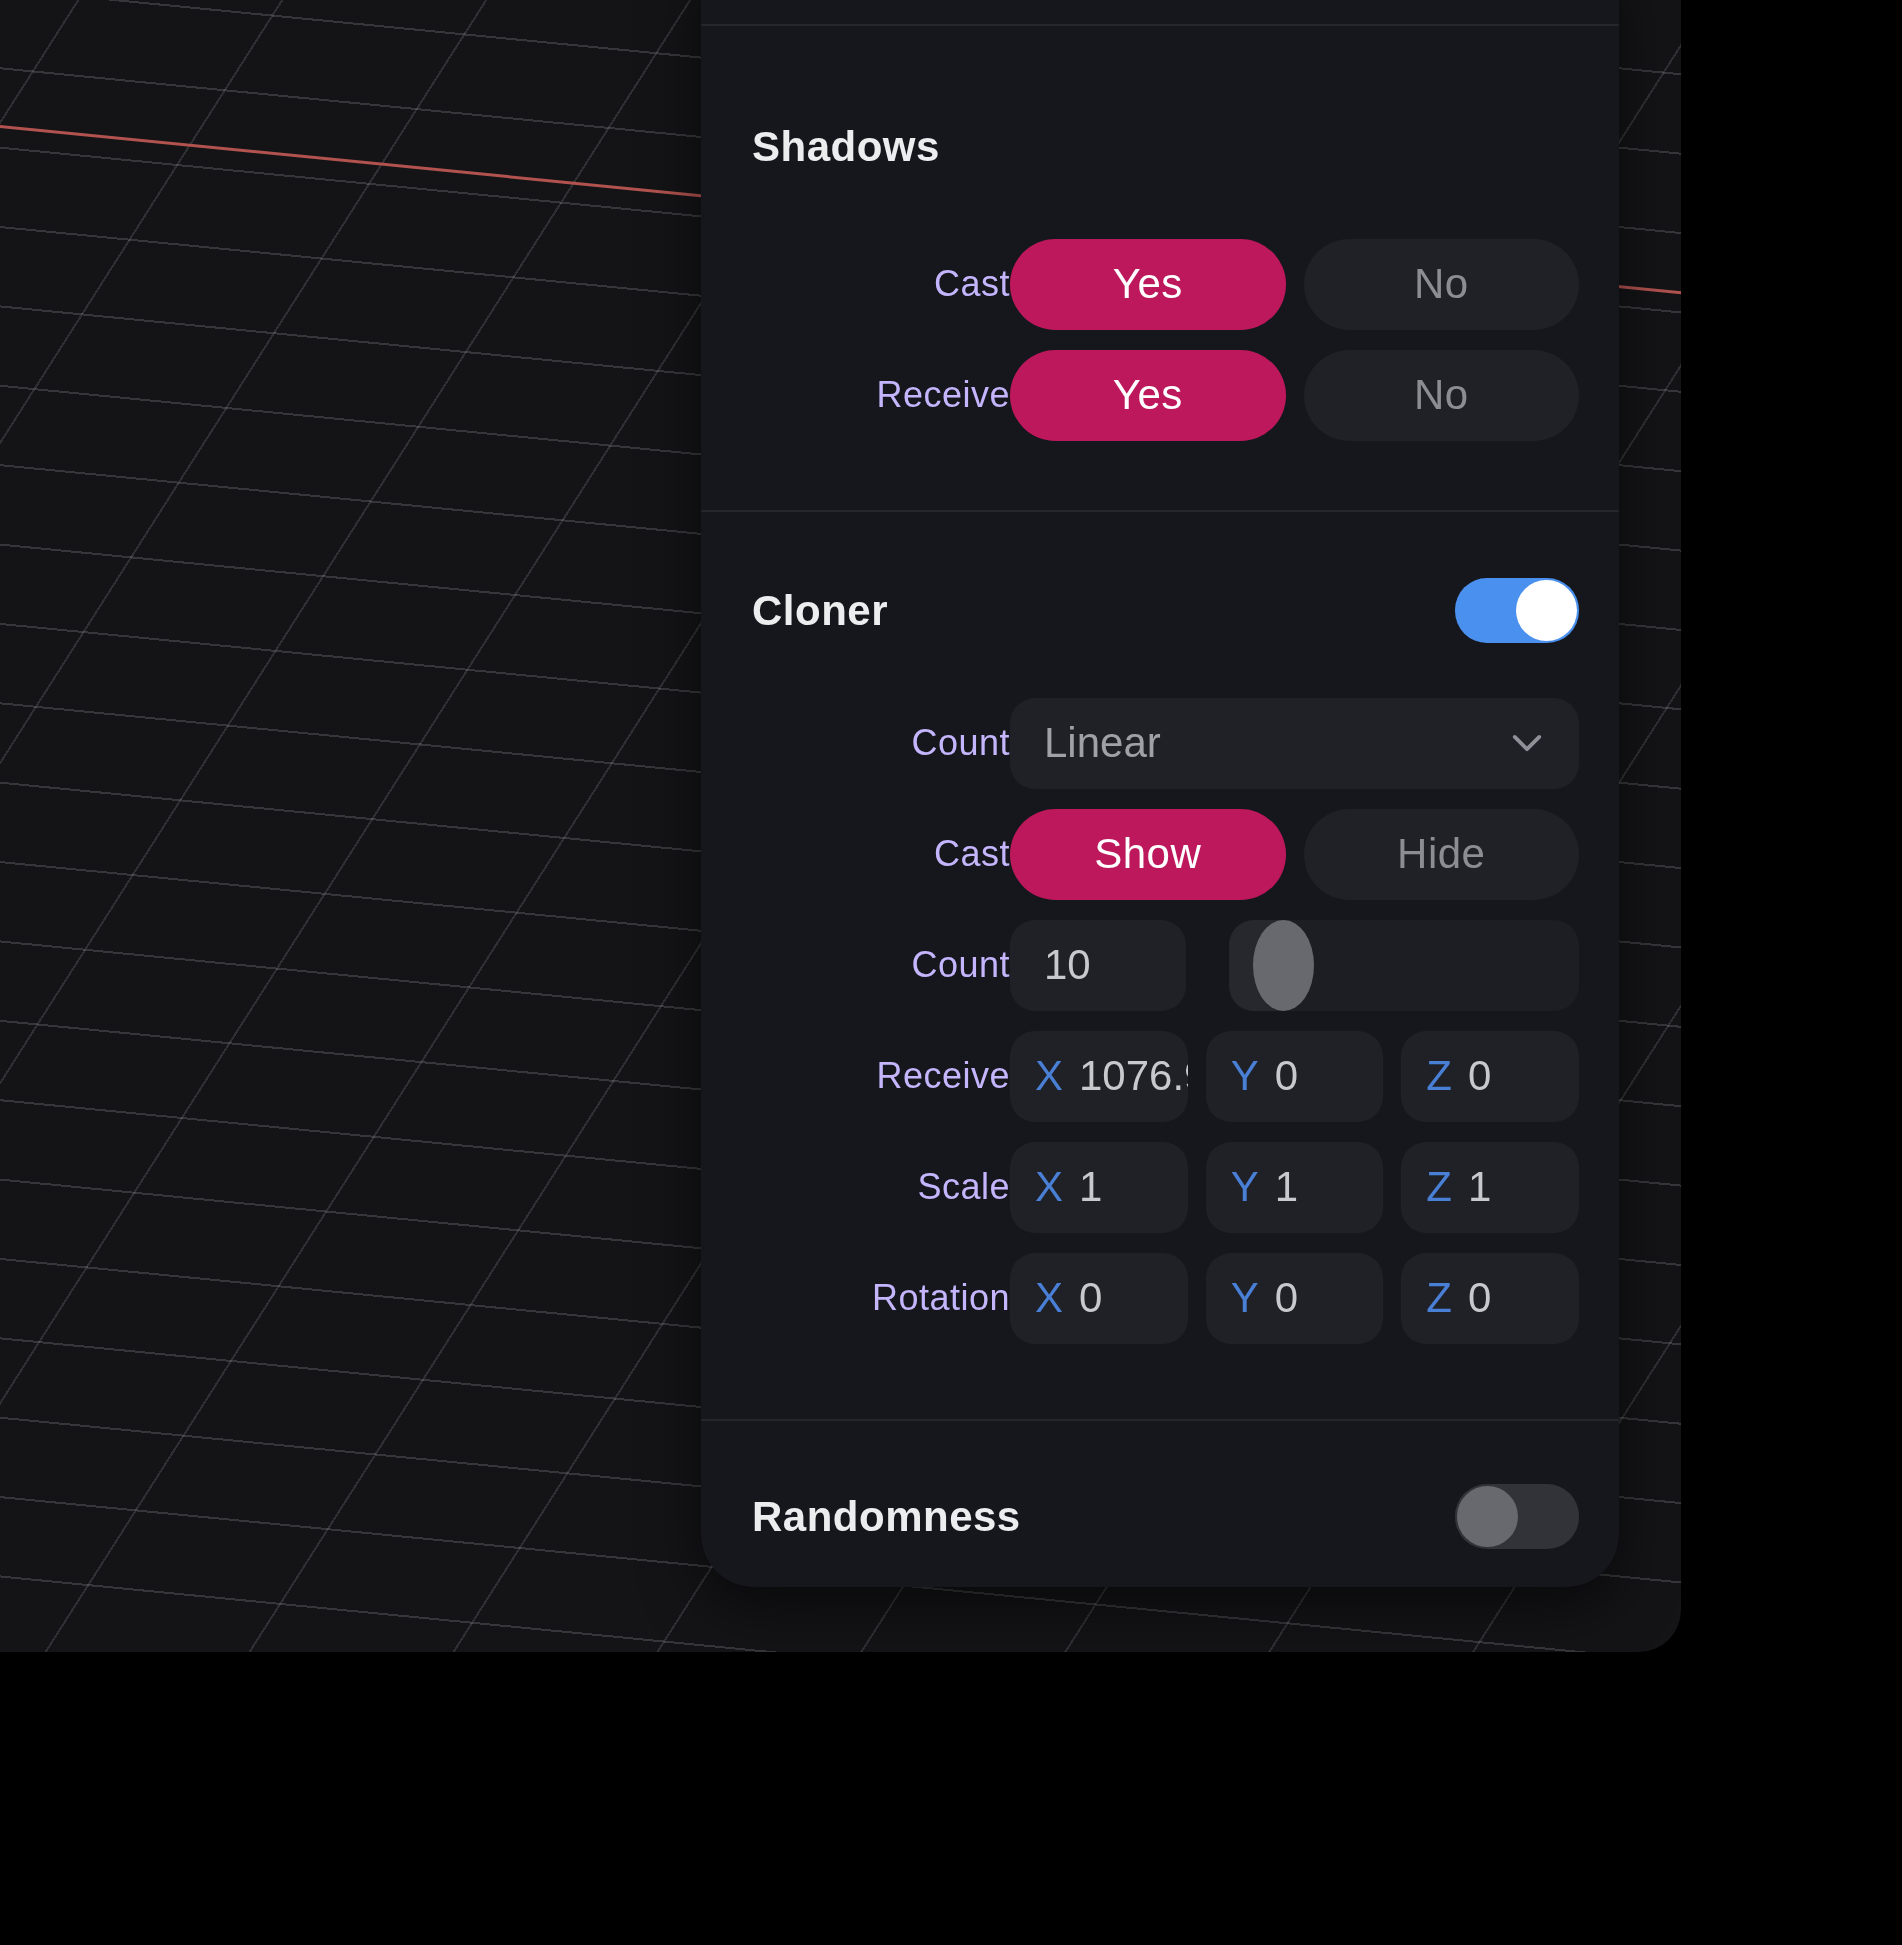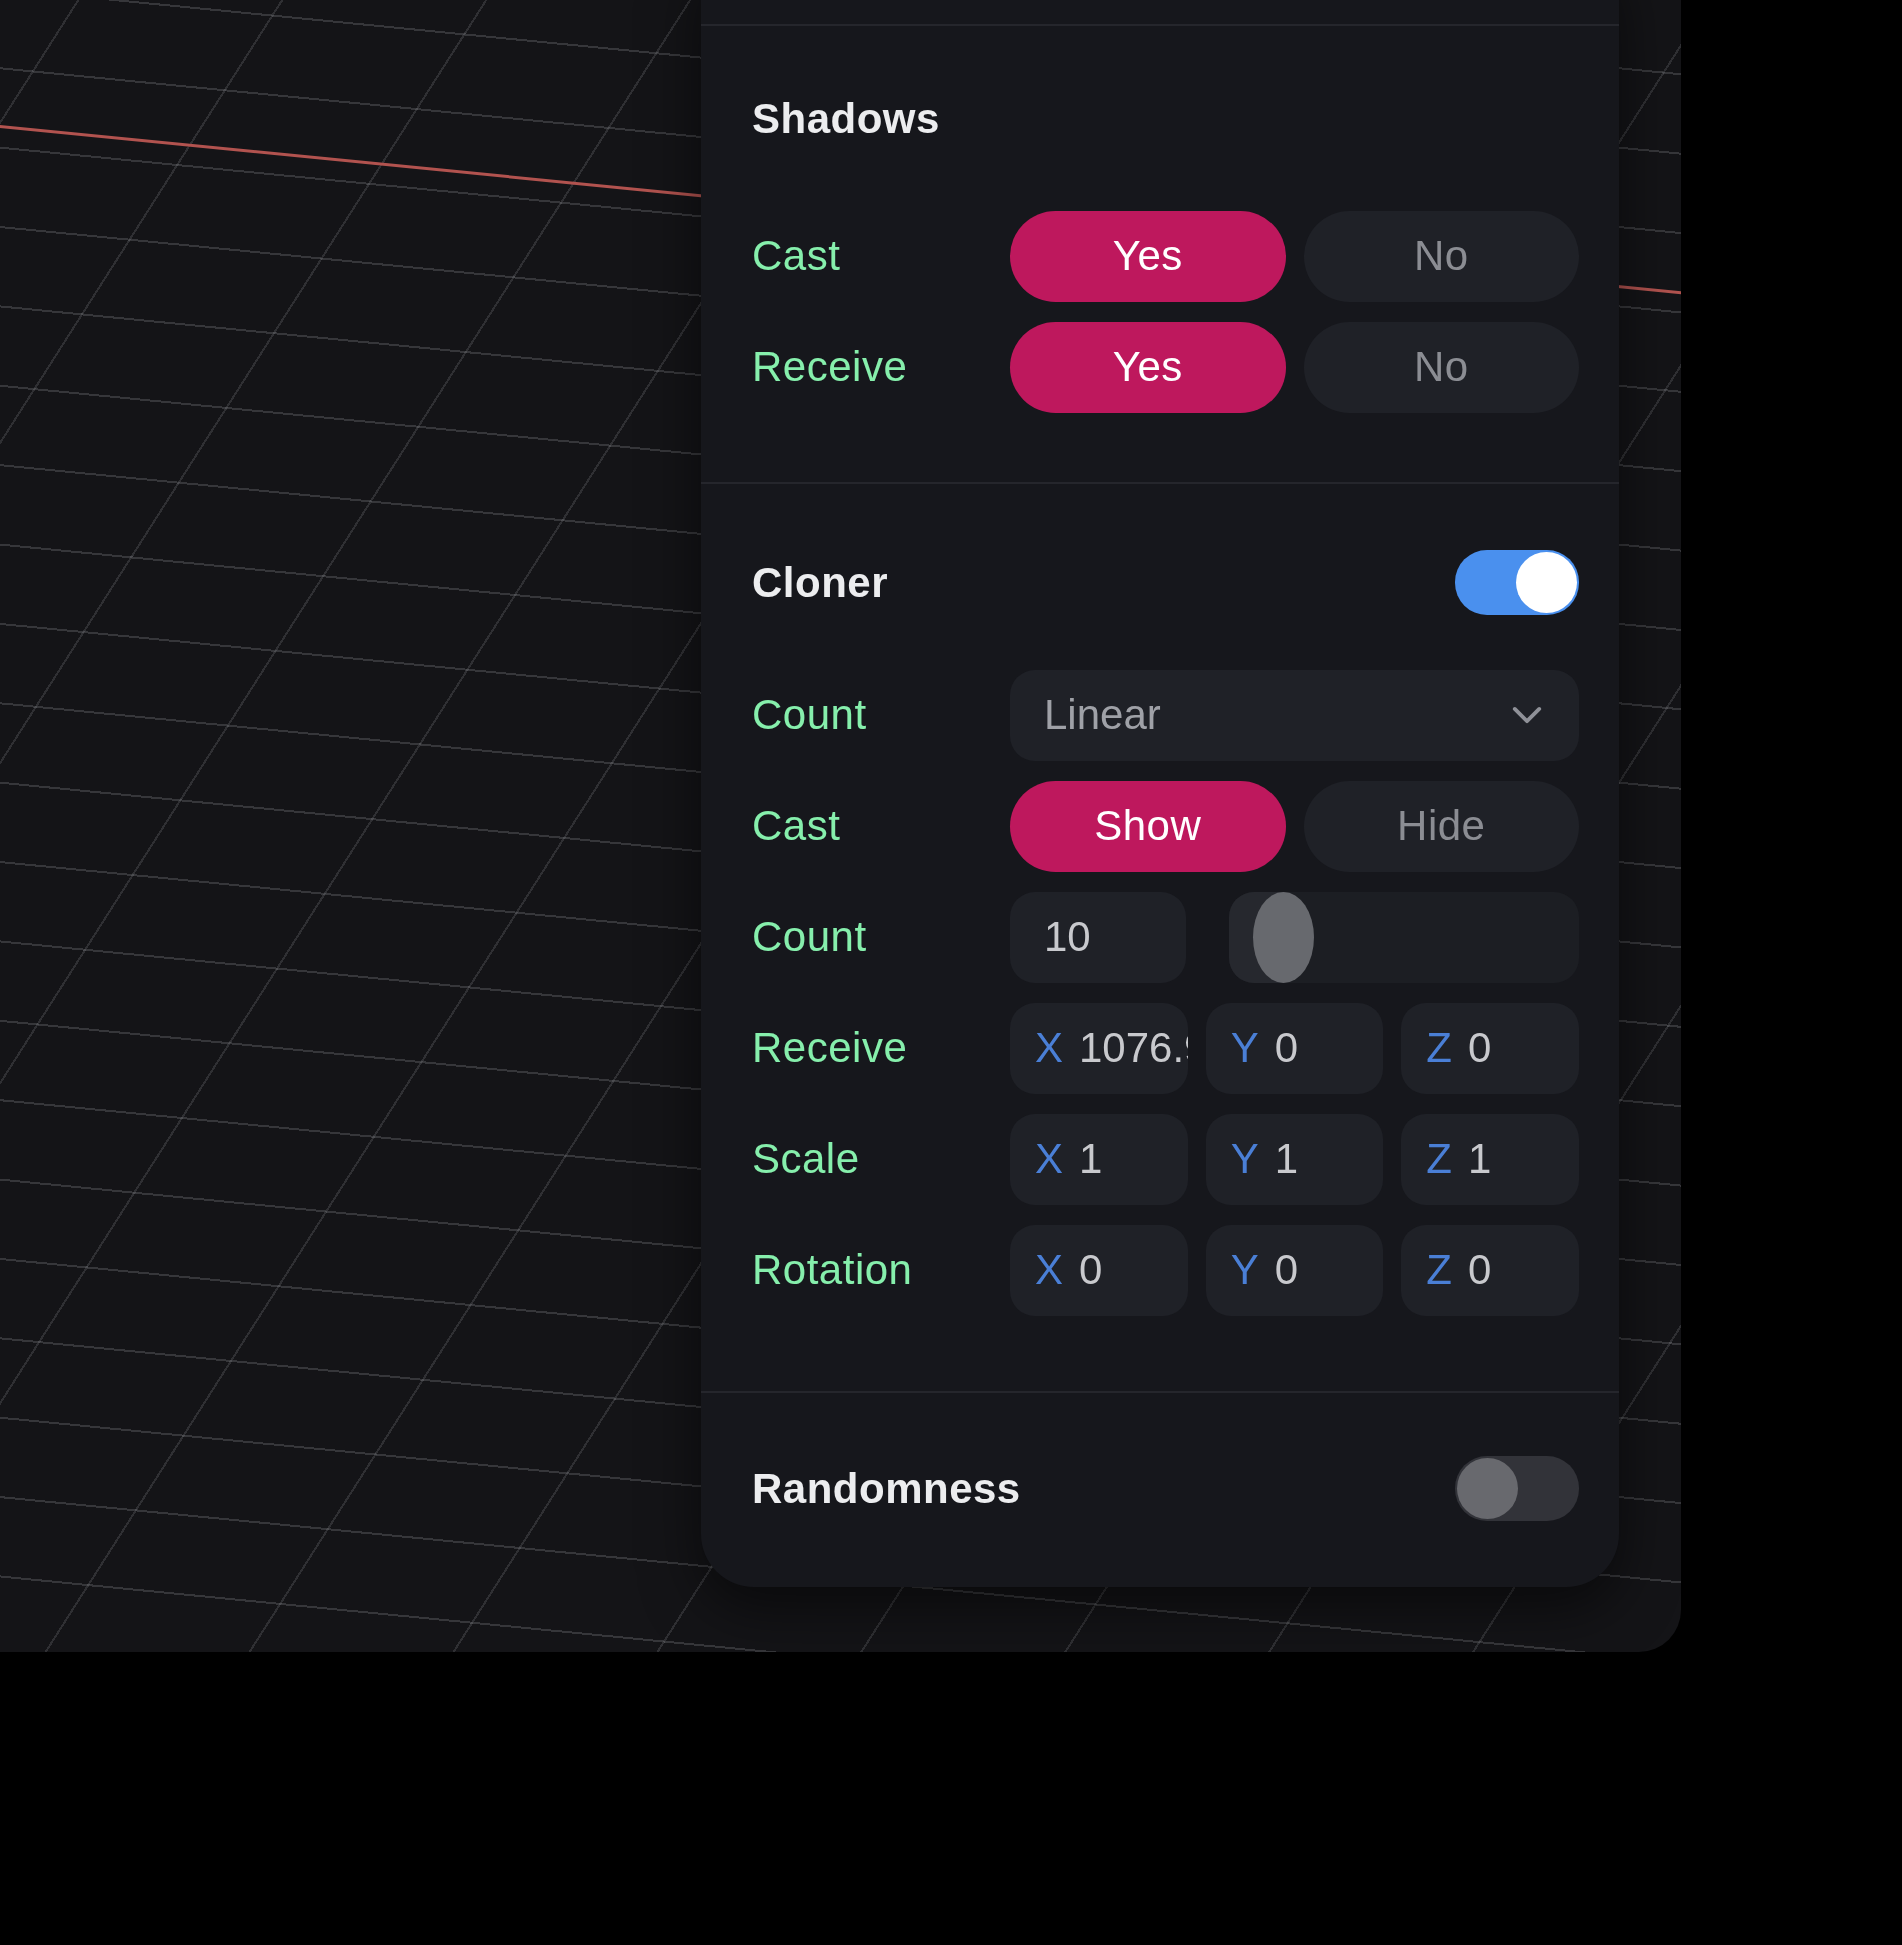--- a/index.html
+++ b/index.html
@@ -46,30 +46,30 @@
   .divider{height:1.9px;background:#25262c;}
   .stub{height:81px;}
   .section{padding:0 40px 0 51px;}
   .sec-shadows{padding-top:68px;padding-bottom:69px;}
   .sec-cloner{padding-top:66px;padding-bottom:75px;}
   .sec-random{padding-top:63px;padding-bottom:62px;}
   .heading{
     font-size:42px;font-weight:700;color:#ecedef;
     line-height:49px;letter-spacing:0.5px;
   }
-  .sec-shadows .heading{margin-bottom:68px;}
+  .sec-shadows .heading{margin-bottom:68px;margin-top:28px;}
   .heading-row{
     display:flex;align-items:center;justify-content:space-between;
     height:65px;
   }
   .sec-cloner .heading-row{margin-bottom:55px;}
   .row{display:flex;align-items:center;height:91px;margin-bottom:20px;}
   .row:last-child{margin-bottom:0;}
   .row-label{
-    flex:0 0 258px;font-size:42px;color:#86efac;letter-spacing:0.5px;
+    flex:0 0 258px;font-size:36px;color:#c4b5fd;letter-spacing:0.5px;text-align:right;
   }
   .controls{flex:1;display:flex;gap:18px;min-width:0;}
   
   .seg-btn{
     flex:1;height:91px;border-radius:46px;
     display:flex;align-items:center;justify-content:center;
     font-size:42px;color:#8b8d93;background:#1f2127;
     cursor:default;letter-spacing:0.5px;
   }
   .seg-btn.sel{background:#be185d;color:#ffffff;}

